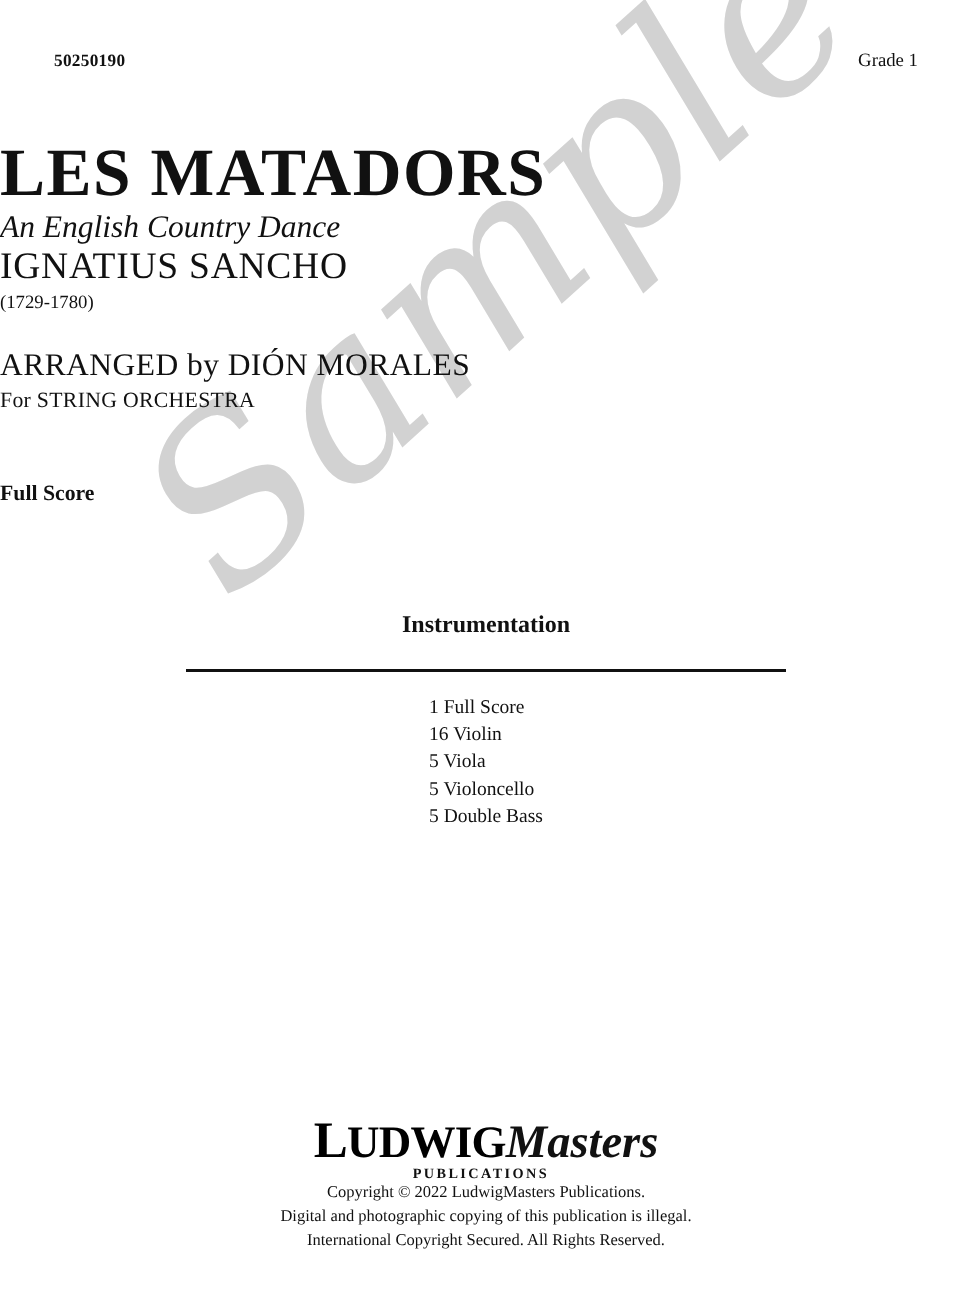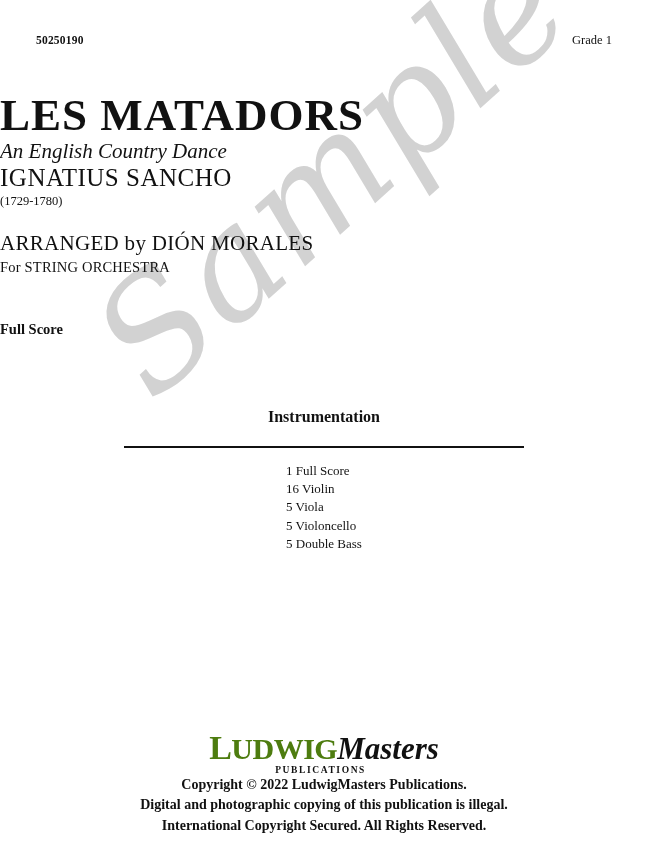--- a/index.html
+++ b/index.html
@@ -169,21 +169,21 @@
     font-family: "Liberation Serif", serif;
     font-size: 0;
     margin-bottom: 2px;
     white-space: nowrap;
   }
   .logo-ludwig {
     font-family: "Liberation Serif", serif;
     font-weight: bold;
     font-size: 30px;
     letter-spacing: -0.5px;
-    color: #4d7c0f;
+    color: #000000;
     vertical-align: baseline;
     text-align: center;
   }
   .logo-ludwig .cap { font-size: 34px; }
   .logo-masters {
     font-family: "Liberation Serif", serif;
     font-weight: bold;
     font-style: italic;
     font-size: 31px;
     color: #111111;
@@ -197,24 +197,23 @@
     color: #111111;
     display: block;
     text-align: right;
     width: 300px;
     margin: -4px auto 0 auto;
     padding-right: 108px;
     box-sizing: border-box;
   }
   .copyright-line {
     font-family: "Liberation Serif", serif;
-    font-size: 14px;
+    font-size: 11px;
     line-height: 1.45;
     color: #111111;
-    font-weight: bold;
   }
 </style>
 </head>
 <body>
 
 <div class="page">
 
   <div class="watermark">
     <div class="watermark-text">Sample</div>
   </div>

